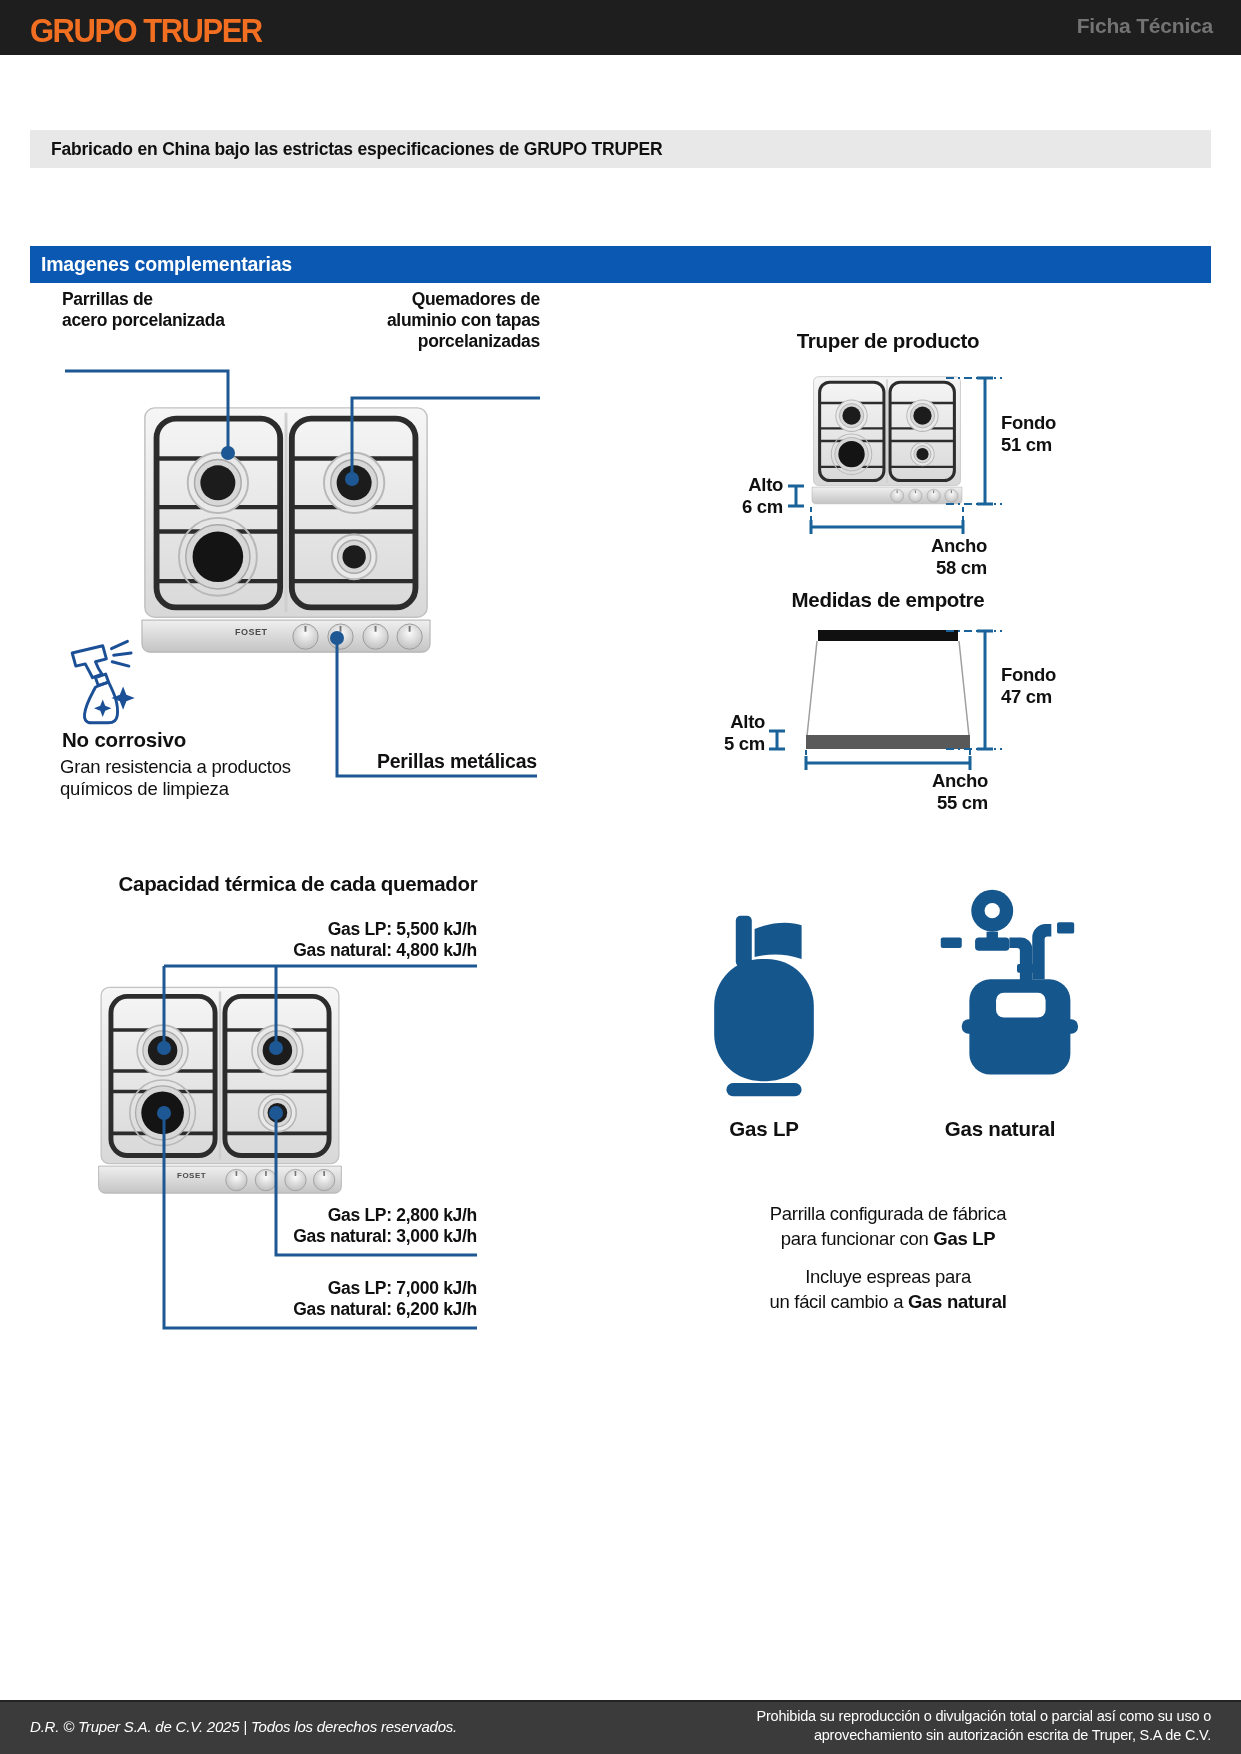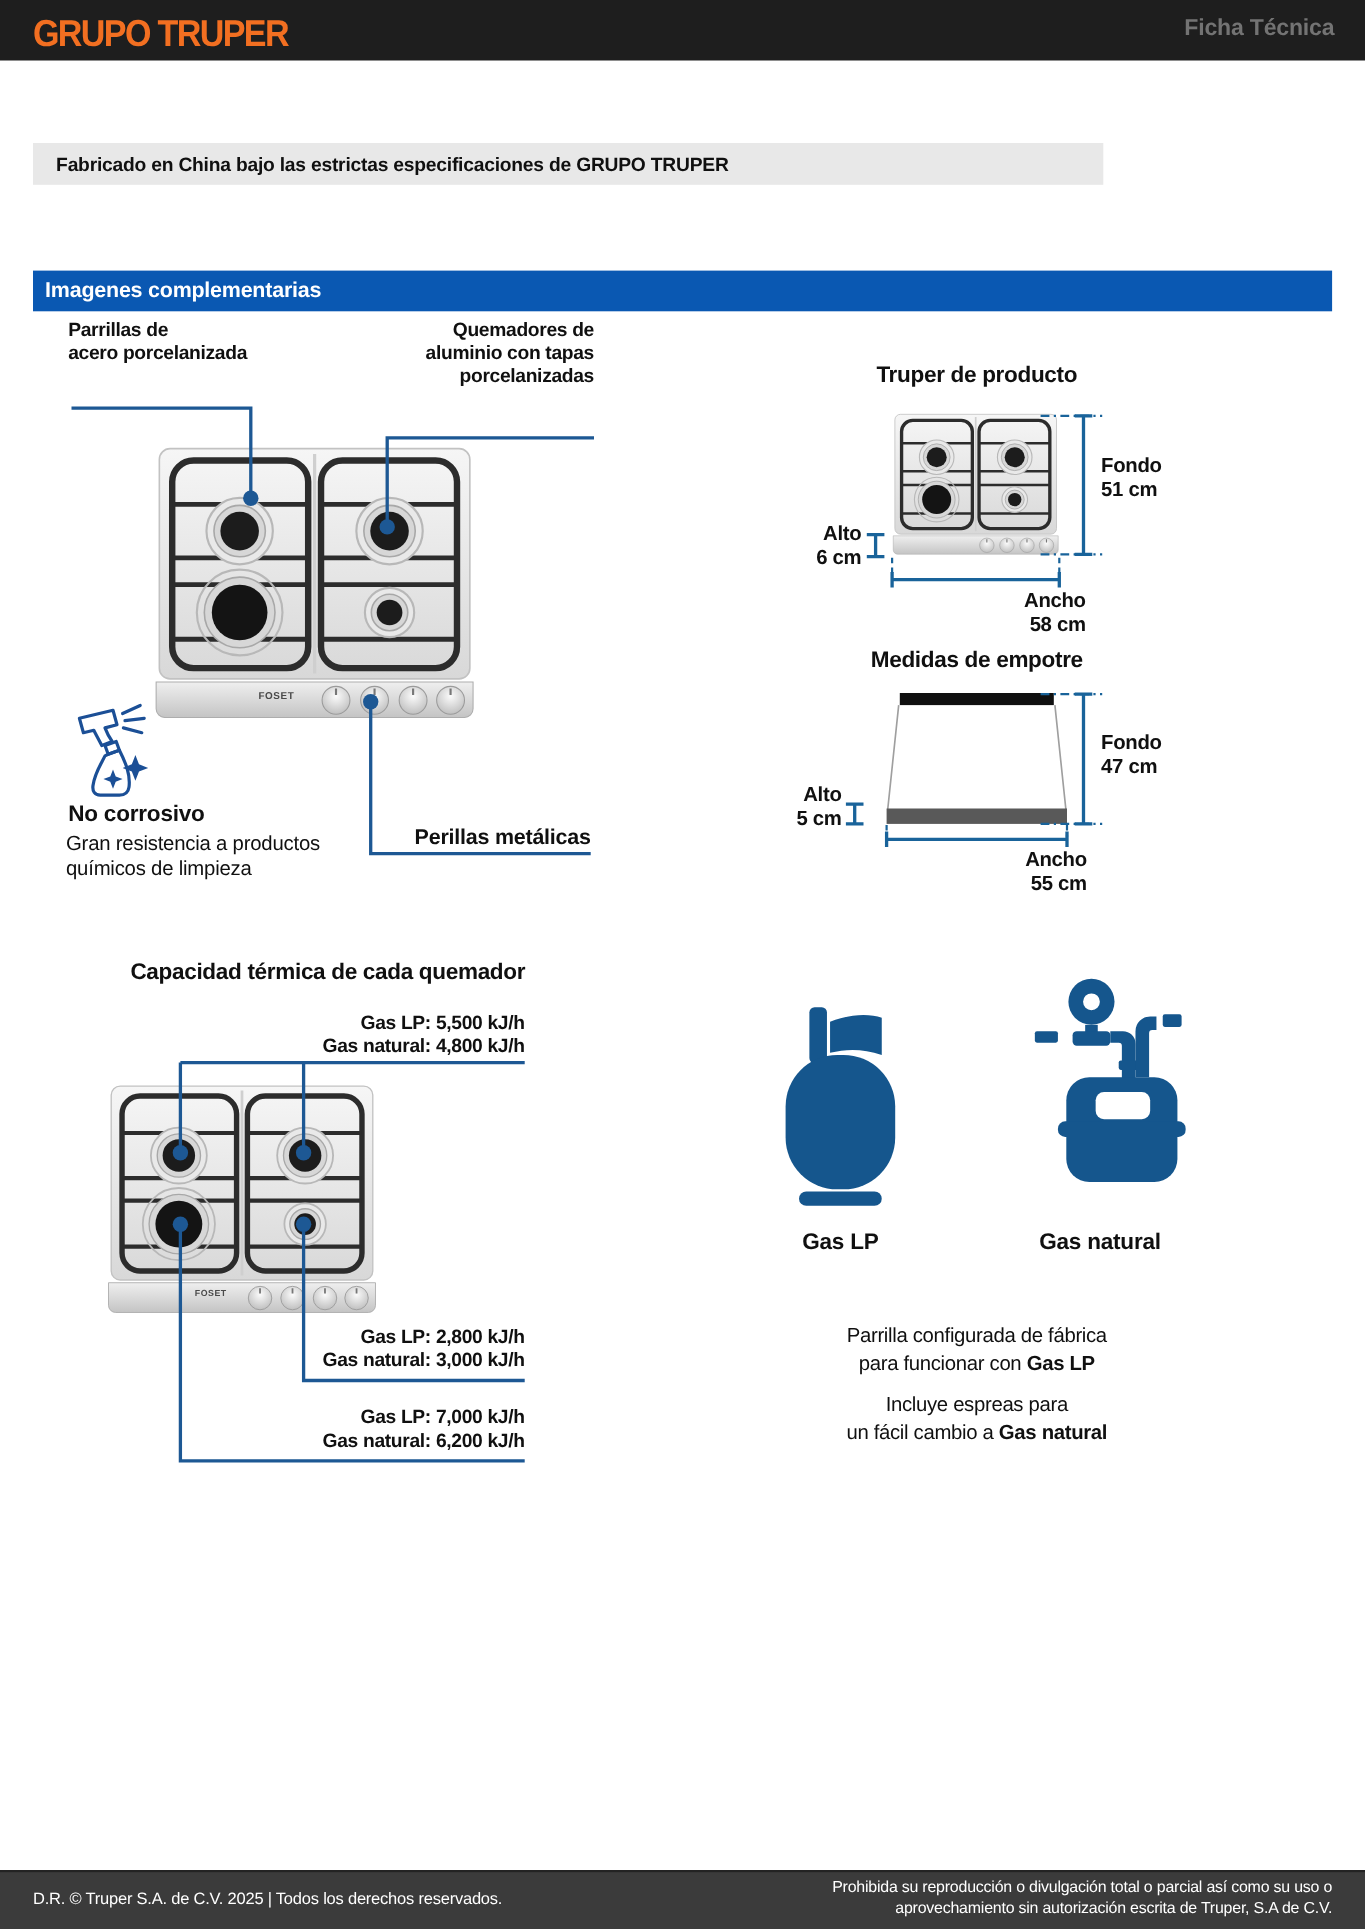--- a/index.html
+++ b/index.html
@@ -6,26 +6,26 @@
   .page{position:relative;width:1241px;height:1754px;background:#fff;overflow:hidden;
         font-family:"Liberation Sans",sans-serif;color:#101010;letter-spacing:-0.2px;}
   .abs{position:absolute;}
   .lbl{white-space:pre-line;}
   
   .hdr{top:0;left:0;width:1241px;height:55px;background:#1e1e1e;}
   .logo{left:30px;top:11px;font-size:31px;font-weight:800;color:#f26f21;letter-spacing:-1.5px;
         transform:scaleY(1.1);transform-origin:left top;}
   .ficha{right:28px;top:14px;color:#737373;font-size:21px;font-weight:600;}
   .footer{top:1700px;left:0;width:1241px;height:54px;background:#3b3b3b;border-top:2px solid #232323;box-sizing:border-box;}
-  .f-left{left:30px;top:1718px;color:#fff;font-size:15px;}
+  .f-left{left:30px;top:1718px;color:#fff;font-size:15px;font-style:italic;}
   .f-right{right:30px;top:1707px;color:#fff;font-size:14.5px;line-height:19px;text-align:right;}
   
   .bluebar{left:30px;width:1181px;height:37px;background:#0a58b2;color:#fff;font-weight:700;
            font-size:19.5px;line-height:37px;padding-left:11px;box-sizing:border-box;}
-  .graybar{left:30px;top:130px;width:973px;height:38px;background:#e8e8e8;color:#101010;
+  .graybar{left:30px;top:130px;width:1181px;height:38px;background:#e8e8e8;color:#101010;
            font-weight:700;font-size:17.5px;line-height:38px;padding-left:21px;box-sizing:border-box;}
   
   .callout{font-size:17.5px;line-height:21px;font-weight:700;letter-spacing:-0.3px;}
   .dim-label{font-size:18.5px;line-height:22px;font-weight:700;letter-spacing:-0.3px;}
   .sec-title{font-size:20.5px;font-weight:700;letter-spacing:-0.3px;text-align:center;}
   .cap-val{font-size:17.5px;line-height:20.5px;font-weight:700;text-align:right;letter-spacing:-0.3px;}
   .body-txt{font-size:18.5px;line-height:25px;text-align:center;letter-spacing:-0.3px;}
   .gas-label{font-size:20.5px;font-weight:700;text-align:center;}
   .foset{font-size:9px;font-weight:700;color:#4a4a4a;letter-spacing:0.5px;}
   .right{text-align:right;}

